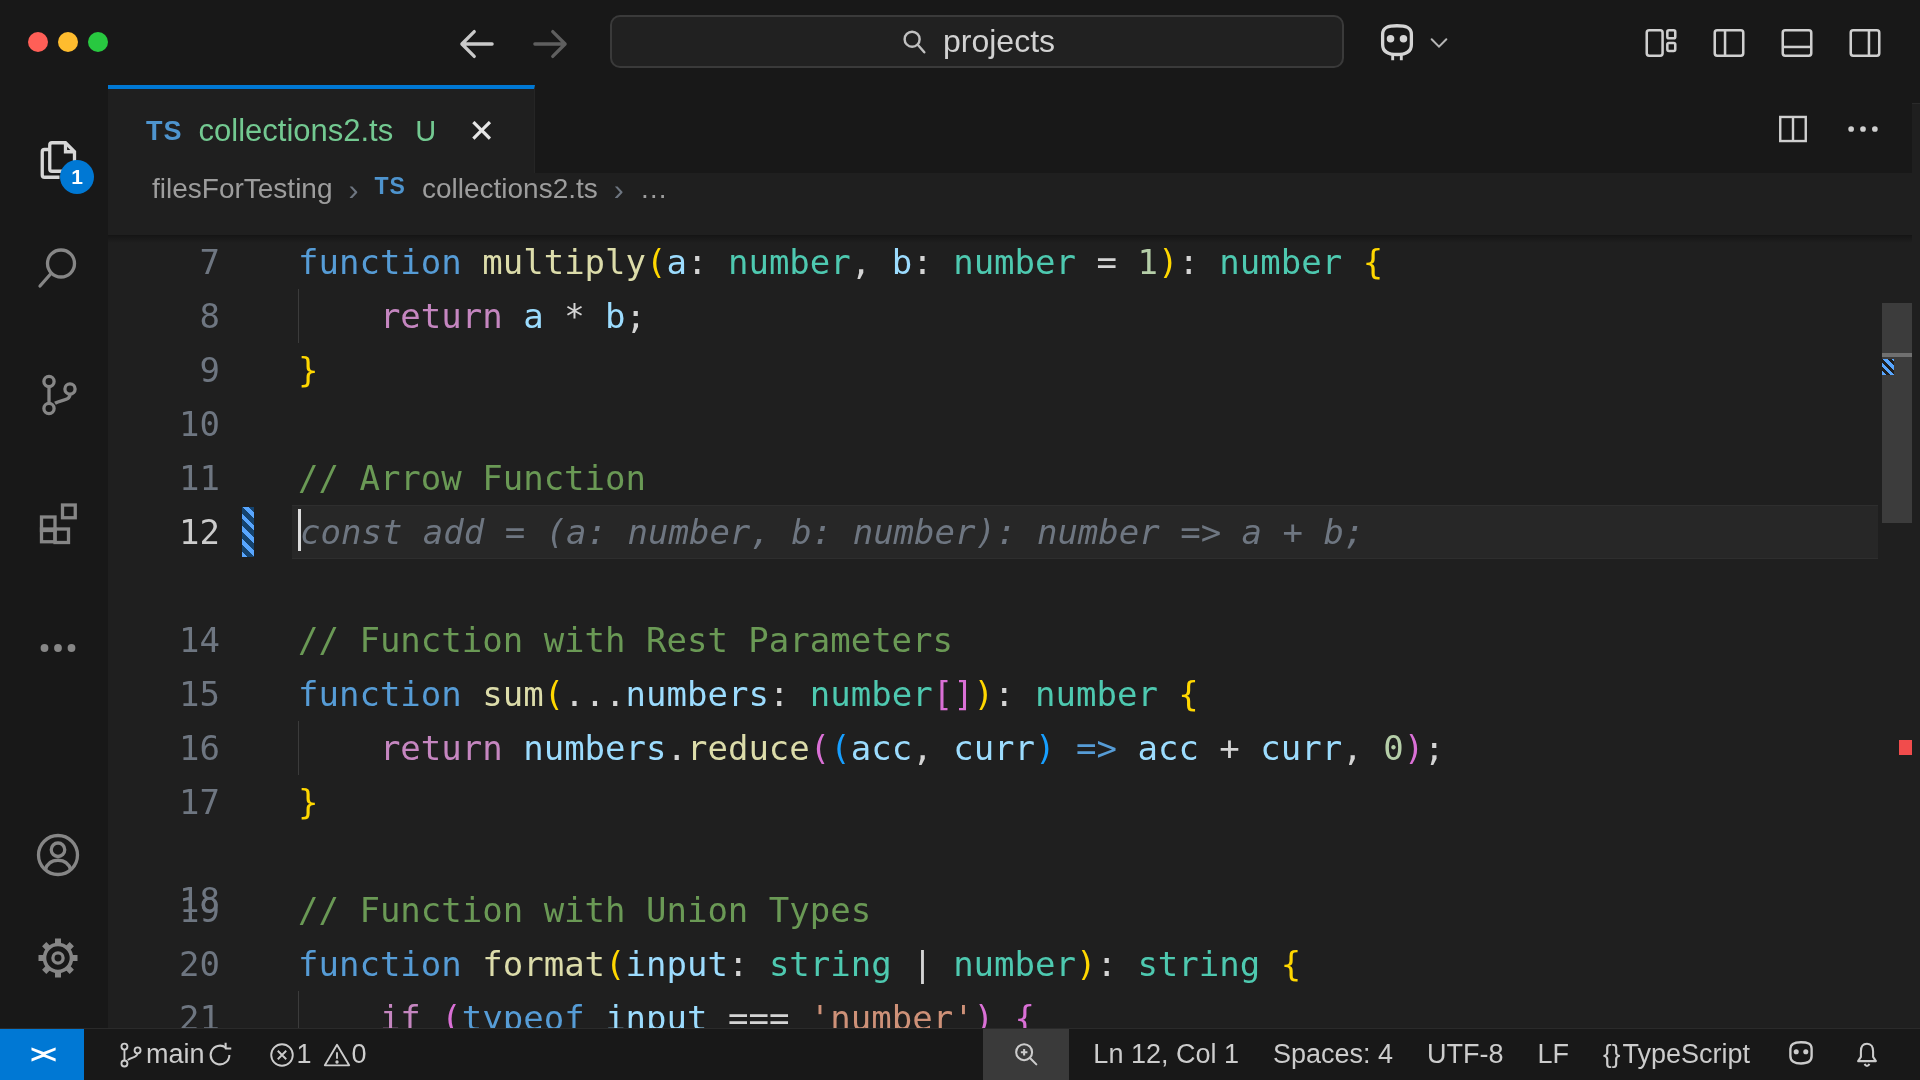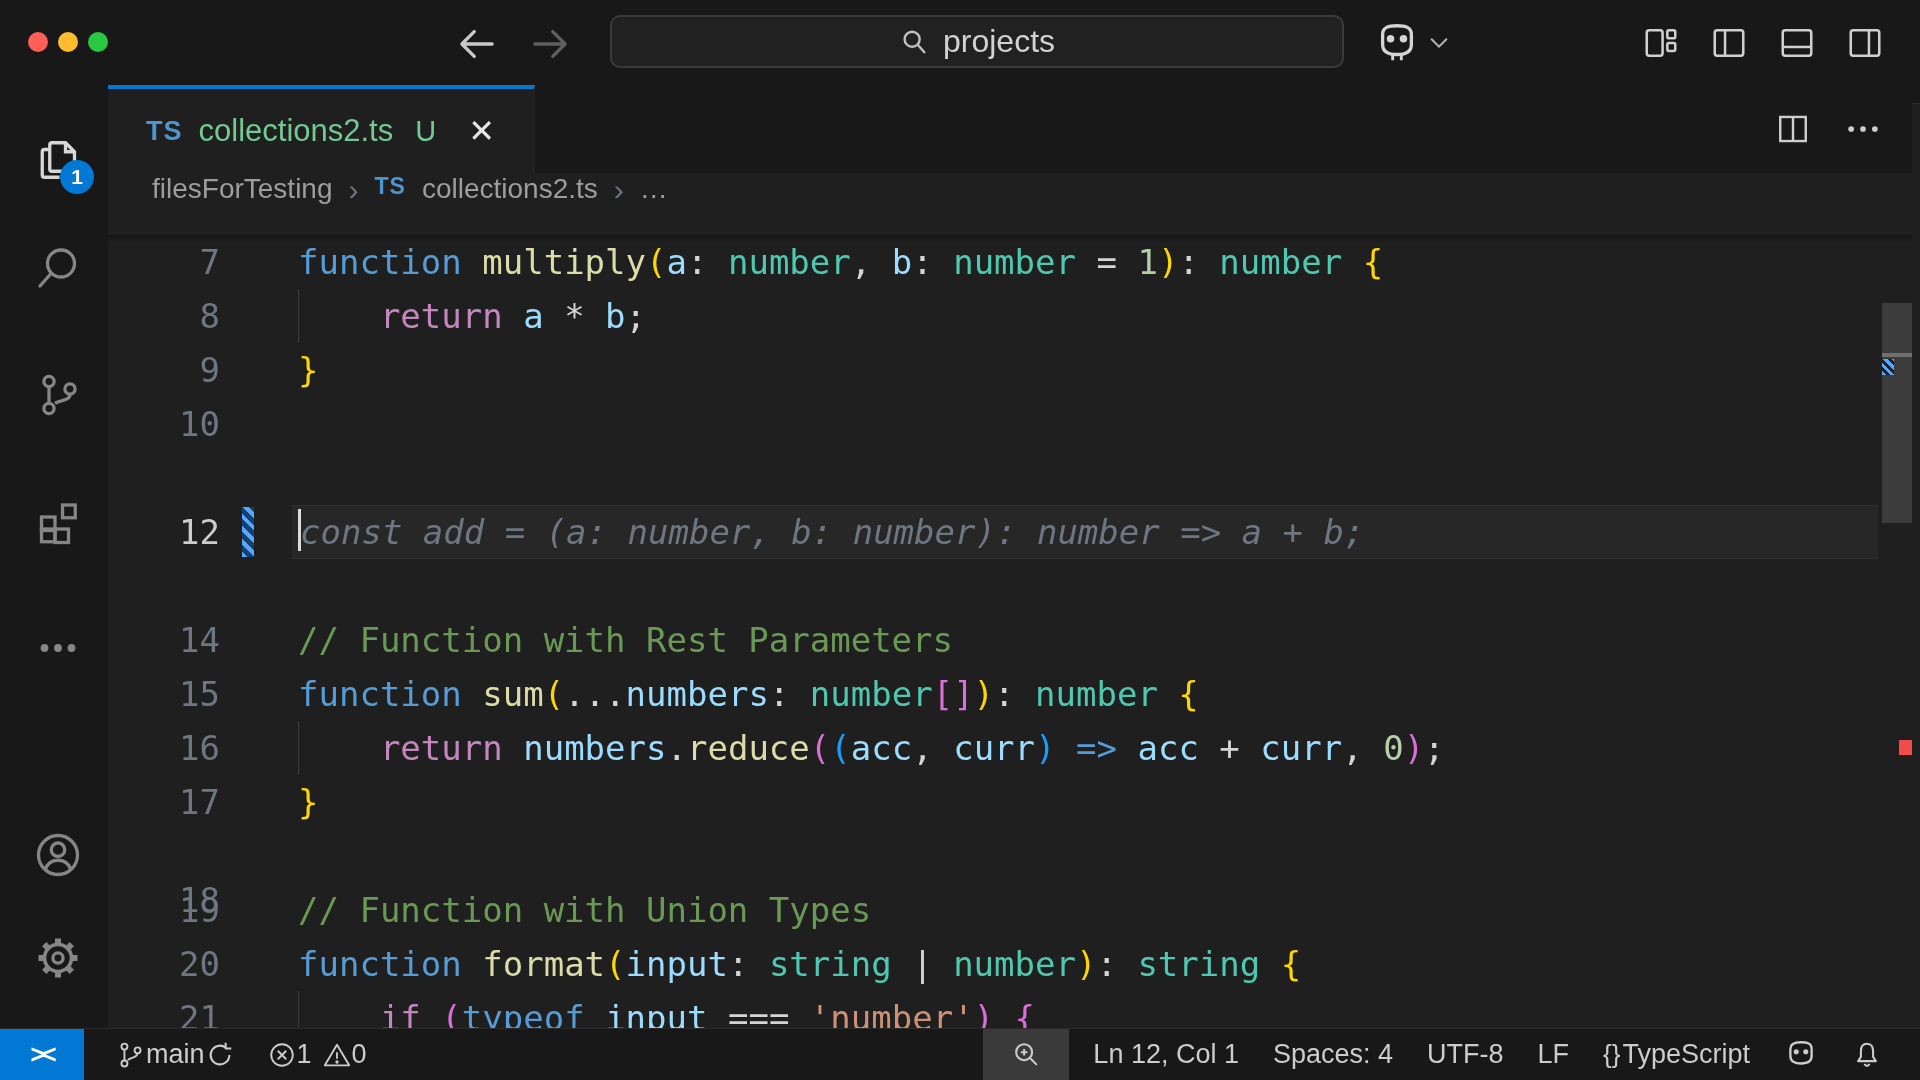--- a/index.html
+++ b/index.html
@@ -245,20 +245,24 @@
           <span class="code-text"><span class="tok c-pu">    </span><span class="tok c-ct">return</span><span class="tok c-pu"> </span><span class="tok c-vr">a</span><span class="tok c-pu"> * </span><span class="tok c-vr">b</span><span class="tok c-pu">;</span></span>
         </div>
         <div class="line" style="top: 108px;">
           <span class="ln">9</span>
           <span class="code-text"><span class="tok c-b1">}</span></span>
         </div>
         <div class="line" style="top: 162px;">
           <span class="ln">10</span>
           <span class="code-text"></span>
         </div>
+        <div class="line" style="top: 216px;">
+          <span class="ln">11</span>
+          <span class="code-text"><span class="tok c-cm">// Arrow Function</span></span>
+        </div>
         <div class="line" style="top: 270px; text-decoration: underline;">
           <div class="cur-bg"></div>
           <span class="ln active">12</span>
           <span class="dec"></span>
           <span class="code-text"><span class="cursor"></span><span class="tok c-gh">const add = (a: number, b: number): number =&gt; a + b;</span></span>
         </div>
         <div class="line" style="top: 378px;">
           <span class="ln">14</span>
           <span class="code-text"><span class="tok c-cm">// Function with Rest Parameters</span></span>
         </div>

